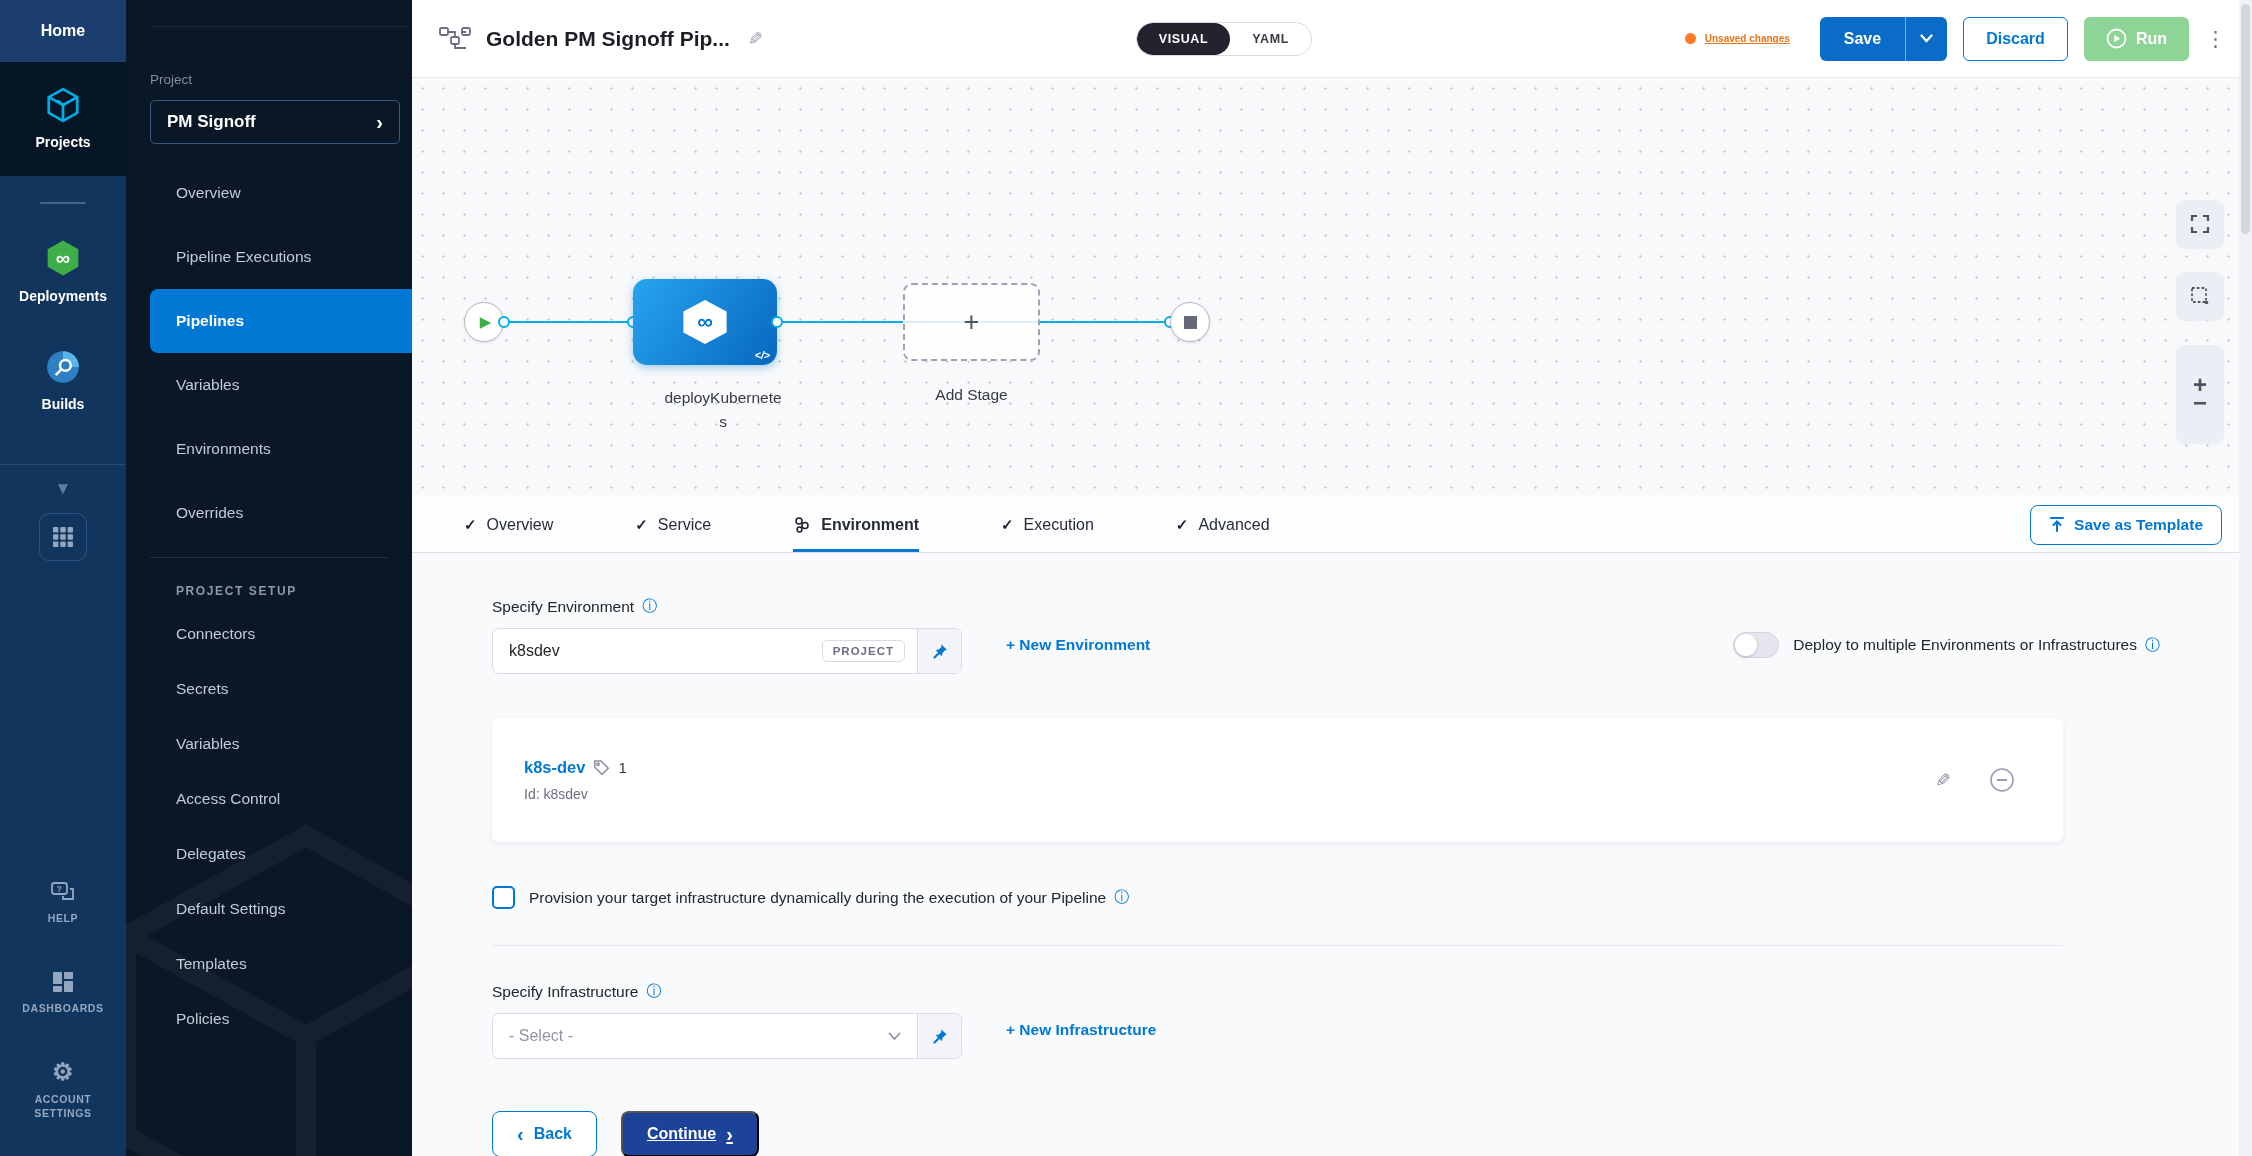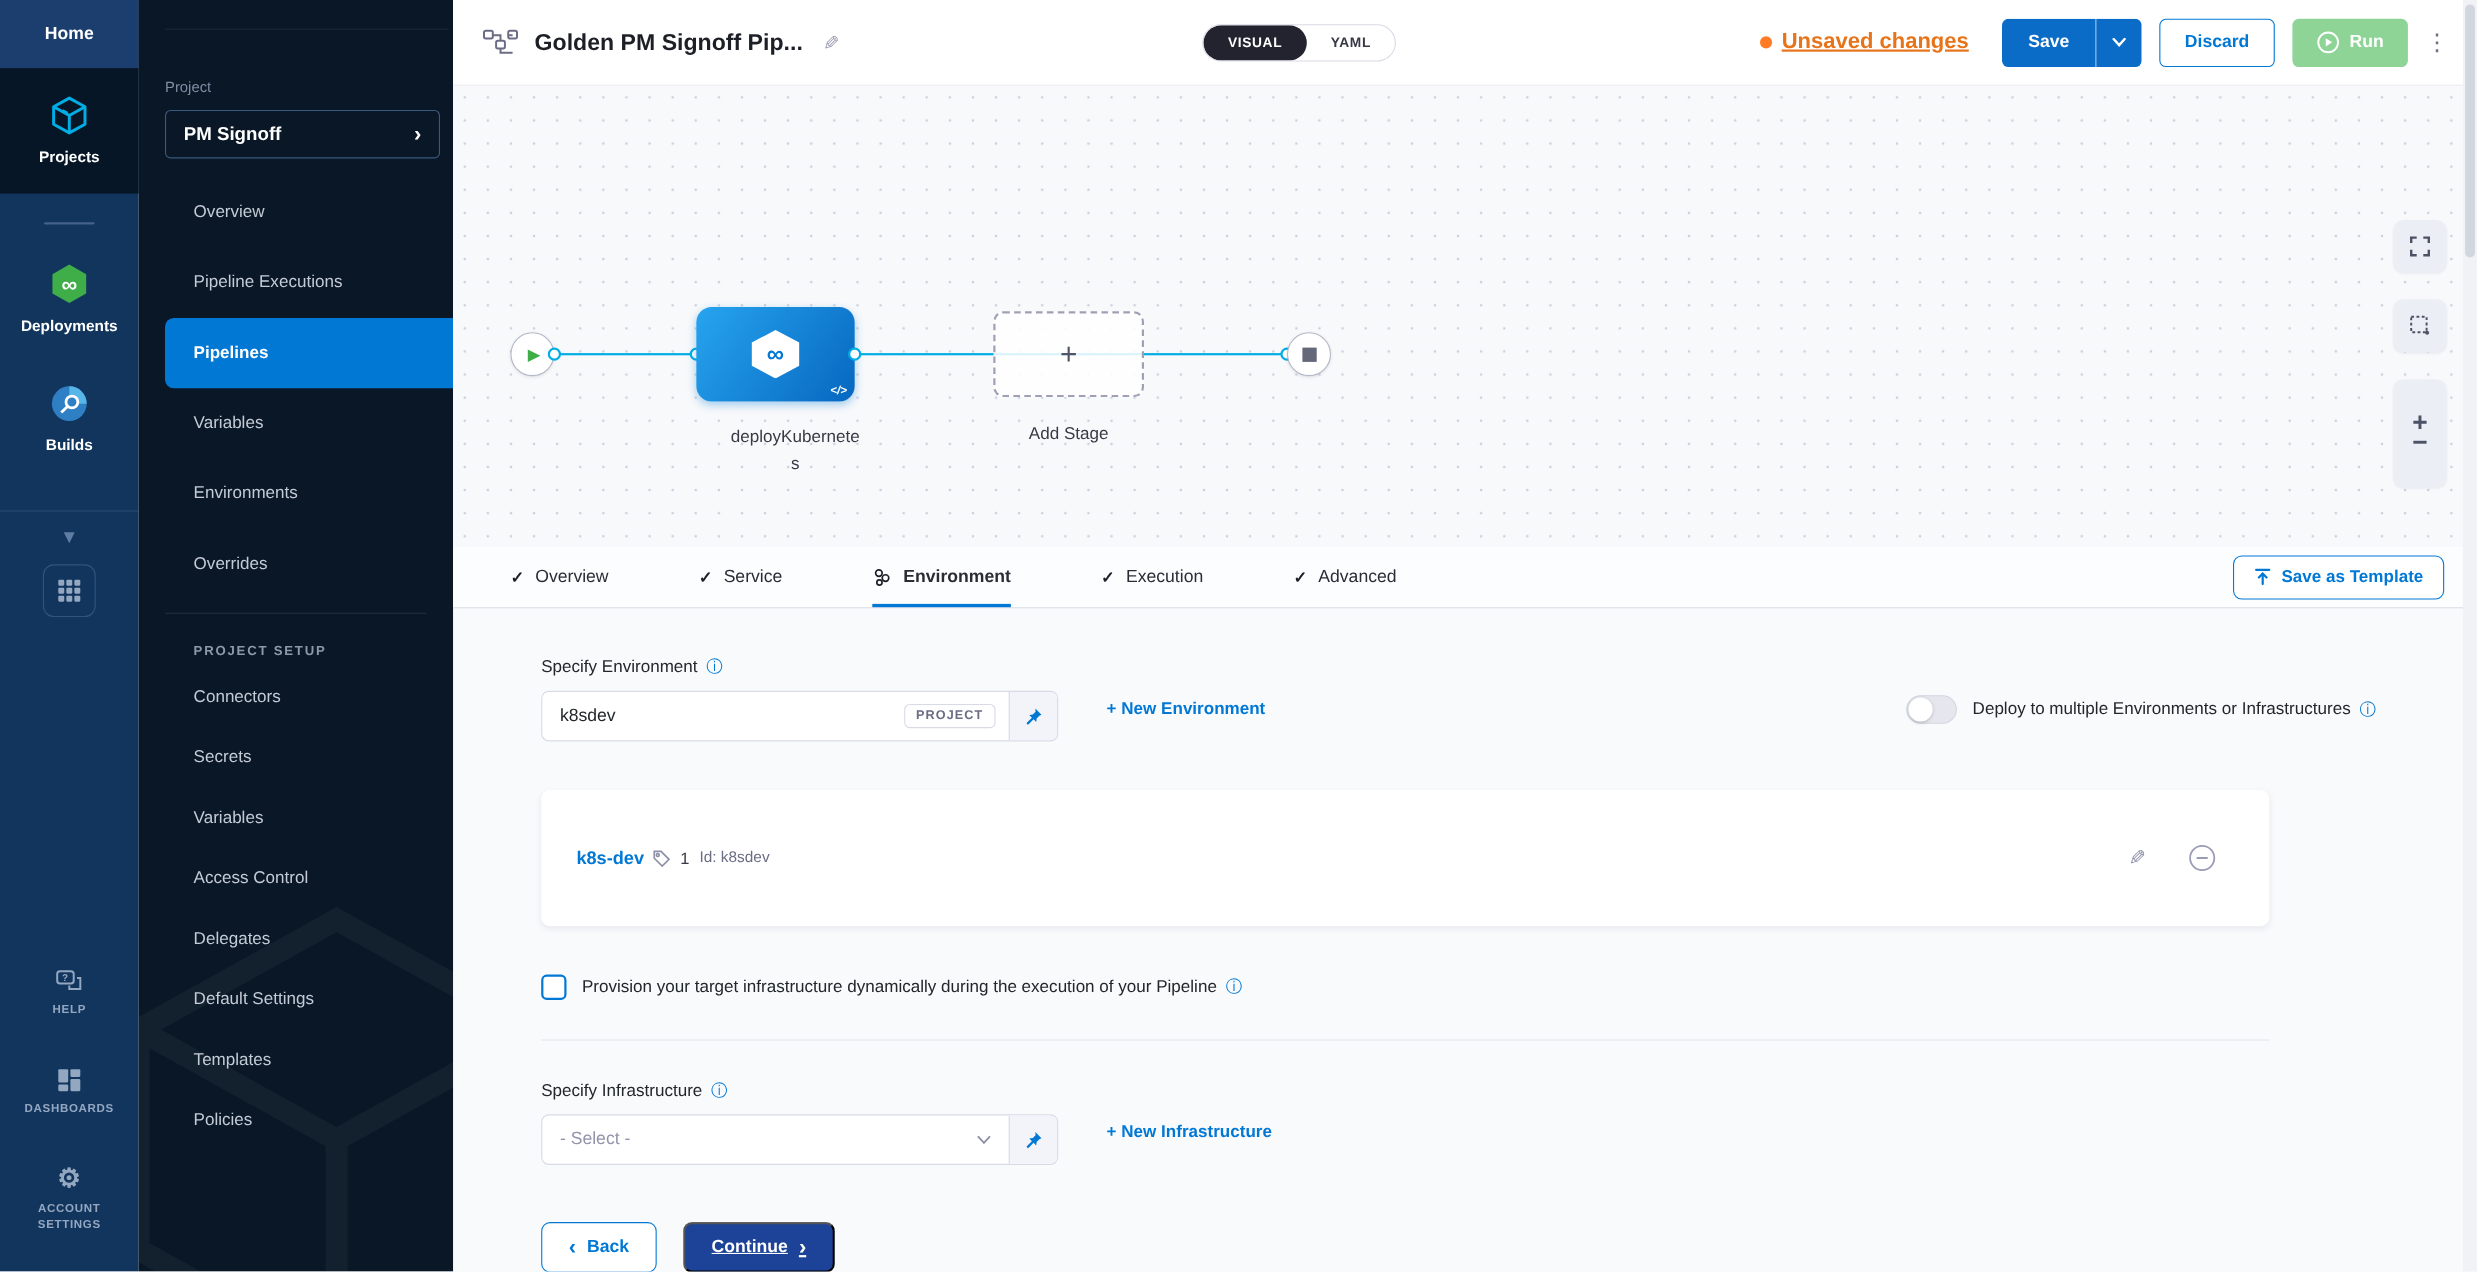--- a/index.html
+++ b/index.html
@@ -54,21 +54,21 @@
   .pheader { height:78px; background:#fff; display:flex; align-items:center; padding:0 26px;
     border-bottom:1px solid #e6e8ef; flex:none; }
   .ptitle { font-size:21px; font-weight:bold; color:#1c1f26; margin-left:14px; }
   .pencil { margin-left:18px; color:#9a9bb0; font-size:18px; cursor:pointer; transform:scaleX(-1); }
   .mode-toggle { margin:0 auto; display:flex; border:1px solid #d9dae6; border-radius:999px; background:#fff;
     overflow:hidden; cursor:pointer; }
   .mode-seg { padding:9px 22px; font-size:12.5px; font-weight:bold; letter-spacing:.6px; color:#383946; }
   .mode-seg.on { background:#22232e; color:#fff; border-radius:999px; }
   .unsaved { display:flex; align-items:center; gap:9px; margin-right:30px; cursor:pointer; }
   .unsaved .dot { width:11px; height:11px; border-radius:50%; background:#ff7b26; }
-  .unsaved .txt { color:#e8741a; font-weight:bold; font-size:20px; text-decoration:underline; }
+  .unsaved .txt { color:#e8741a; font-weight:bold; font-size:10px; text-decoration:underline; }
   .savesplit { display:flex; height:44px; border-radius:6px; overflow:hidden; cursor:pointer; }
   .save-main { background:#0b6cc8; color:#fff; font-weight:bold; font-size:16px; display:flex;
     align-items:center; padding:0 24px; }
   .save-caret { background:#0b6cc8; width:42px; display:flex; align-items:center; justify-content:center;
     border-left:1px solid rgba(255,255,255,.45); }
   .btn-outline { height:44px; display:flex; align-items:center; padding:0 22px; border:1.5px solid #0278d5;
     border-radius:6px; background:#fff; color:#0278d5; font-weight:bold; font-size:16px; cursor:pointer; }
   .btn-run { height:44px; display:flex; align-items:center; gap:9px; padding:0 22px; border-radius:6px;
     background:#8dd496; color:#fff; font-weight:bold; font-size:16px; margin-left:16px; cursor:default; }
   .discard { margin-left:16px; }
@@ -135,21 +135,21 @@
   .linkbtn { color:#0278d5; font-weight:bold; font-size:15.5px; cursor:pointer; margin-left:44px; }
   .multi-toggle { margin-left:auto; margin-right:92px; display:flex; align-items:center; gap:14px; }
   .toggle { width:46px; height:26px; border-radius:999px; background:#e6e7ee; border:1px solid #d4d5e0;
     position:relative; cursor:pointer; flex:none; }
   .toggle .knob { position:absolute; top:1px; left:1px; width:22px; height:22px; border-radius:50%;
     background:#fff; box-shadow:0 1px 3px rgba(40,41,61,.25); }
   .toggletxt { font-size:15.5px; color:#22272a; display:flex; align-items:center; gap:8px; }
 
   .envcard { margin-top:44px; width:1571px; height:124px; background:#fff; border-radius:8px;
     box-shadow:0 2px 6px rgba(40,41,61,.08); display:flex; align-items:center; padding:0 48px 0 32px; }
-  .envcard .names { display:flex; flex-direction:row; gap:9px; }
+  .envcard .names { display:flex; flex-direction:column; gap:9px; }
   .envname-row { display:flex; align-items:center; gap:8px; }
   .envname { color:#0278d5; font-size:16.5px; font-weight:bold; cursor:pointer; }
   .tagcount { color:#383946; font-size:15px; }
   .envid { color:#6b6d85; font-size:14px; }
   .cardicons { margin-left:auto; display:flex; align-items:center; gap:38px; color:#9a9bb5; }
   .cardicons .edit { font-size:19px; cursor:pointer; color:#8d8fa6; transform:scaleX(-1); }
 
   .provision { margin-top:44px; display:flex; align-items:center; gap:14px; }
   .checkbox { width:23px; height:23px; border:2px solid #0278d5; border-radius:5px; background:#fff; cursor:pointer; flex:none; }
   .provision .txt { font-size:15.5px; color:#22272a; display:flex; align-items:center; gap:8px; }

